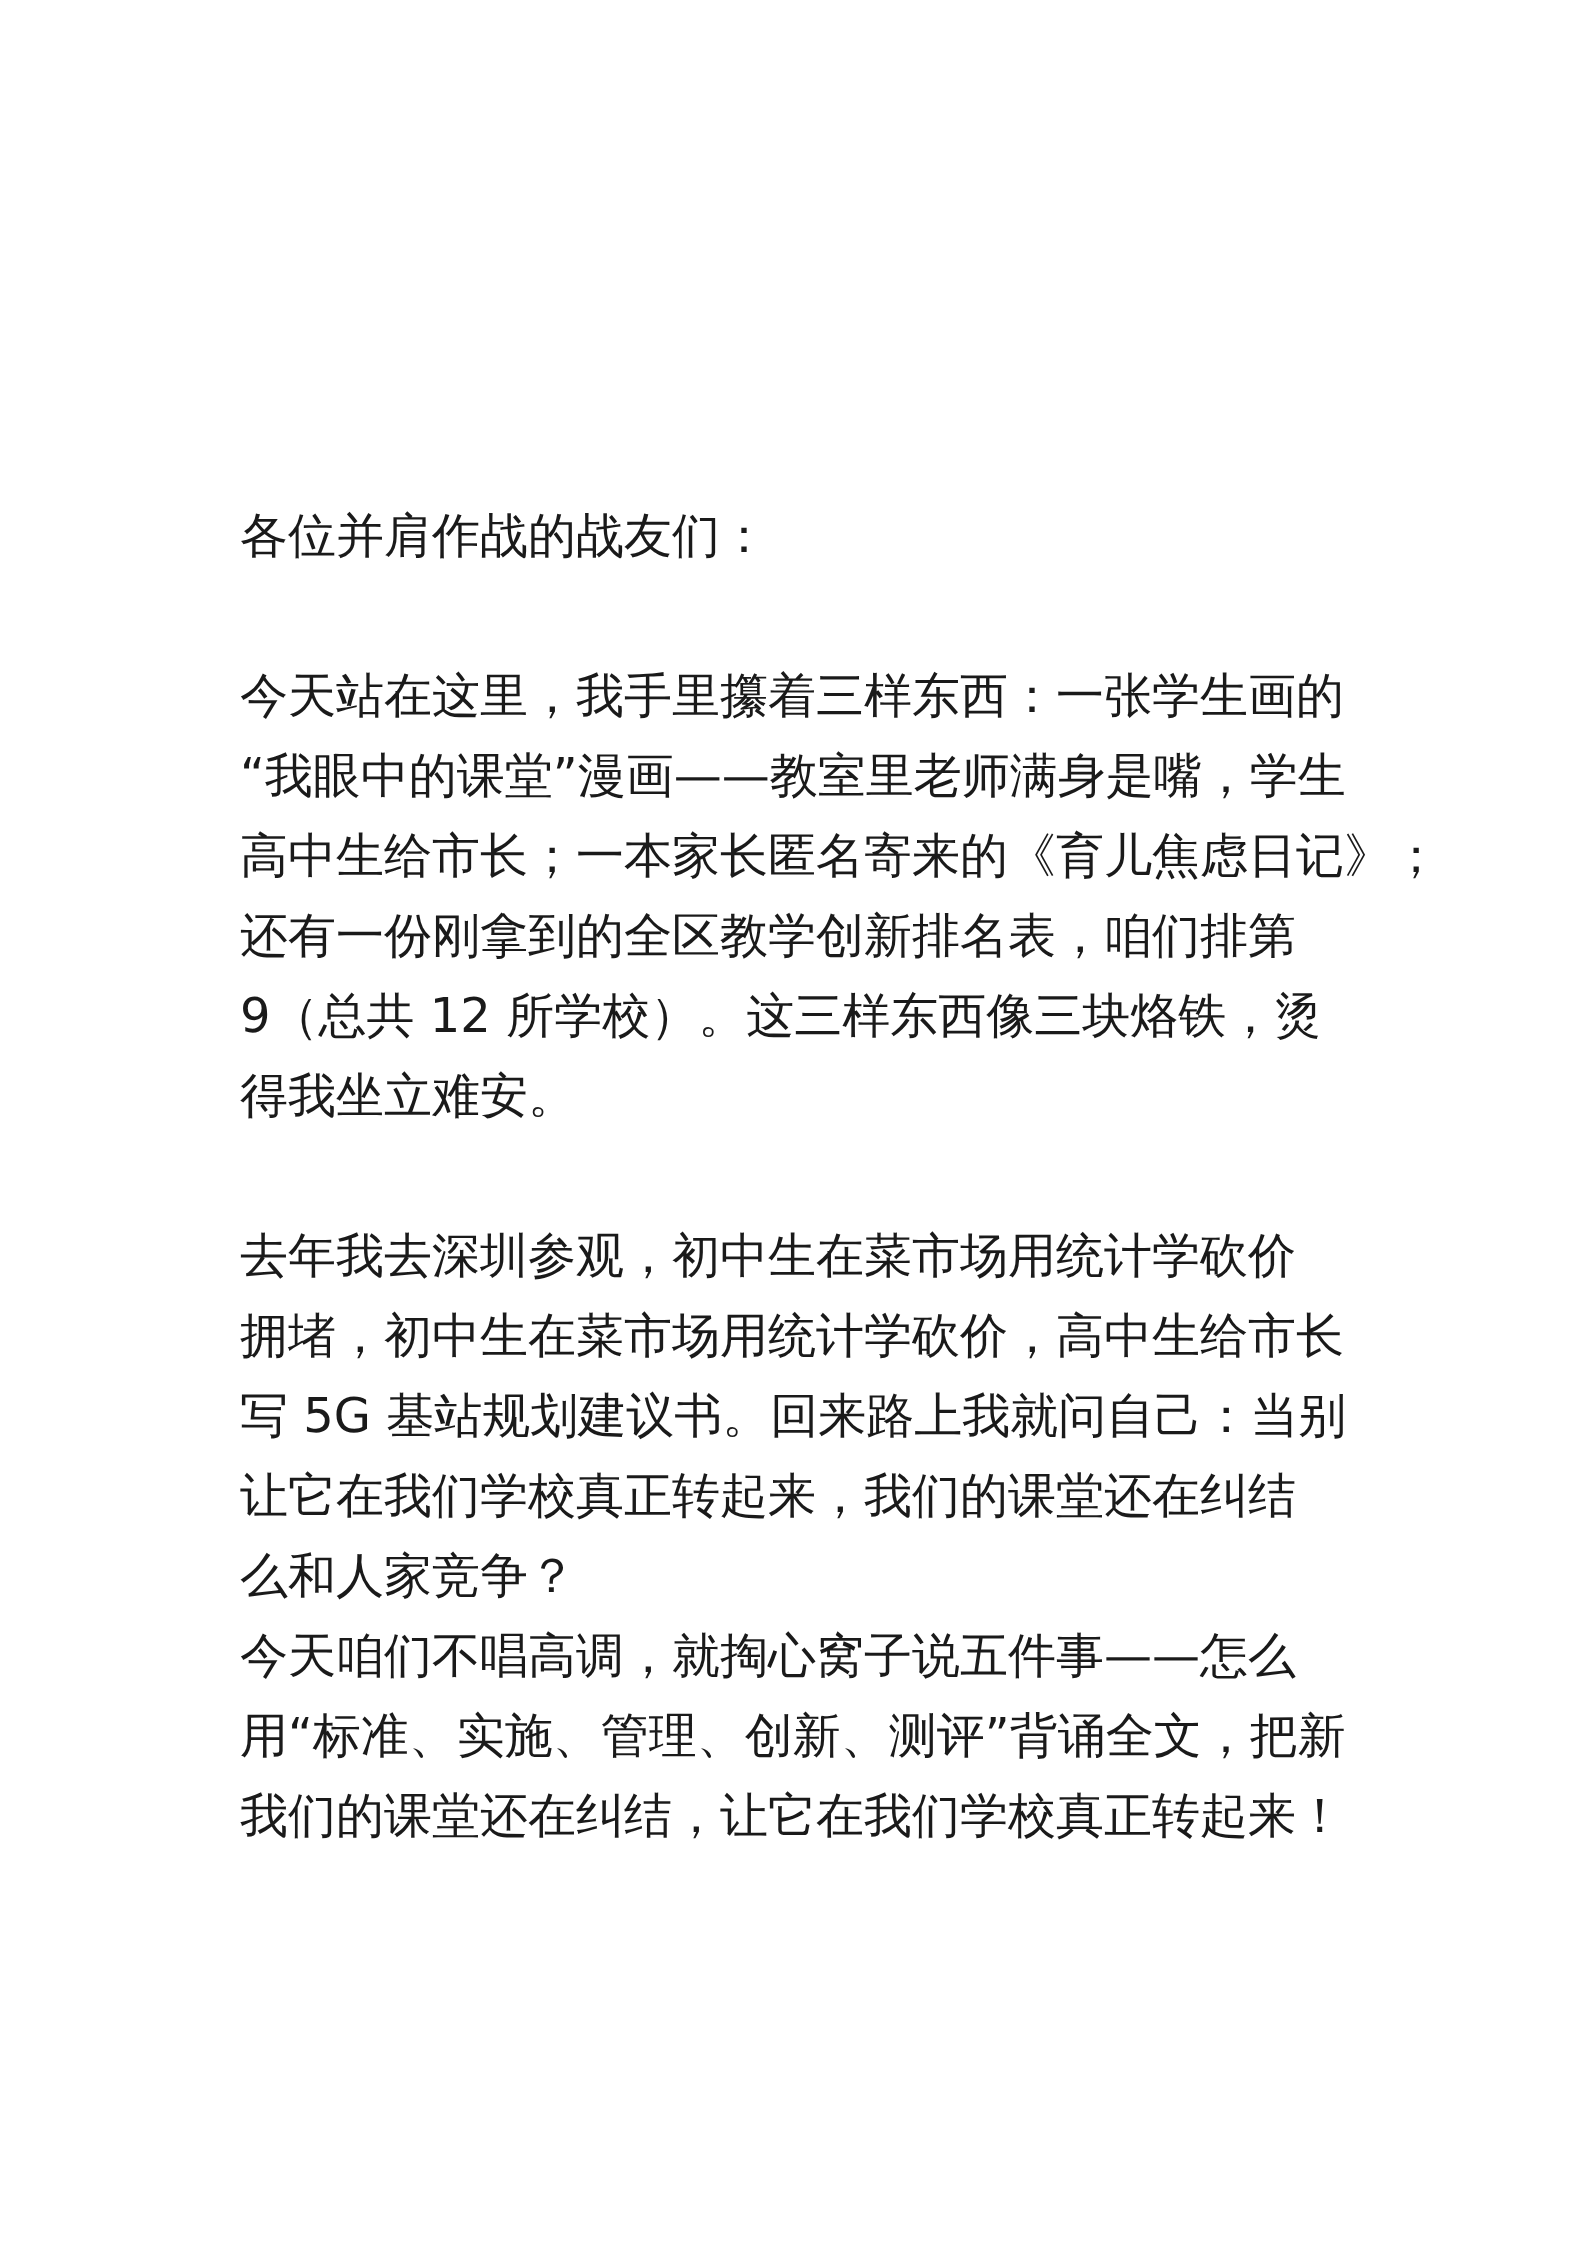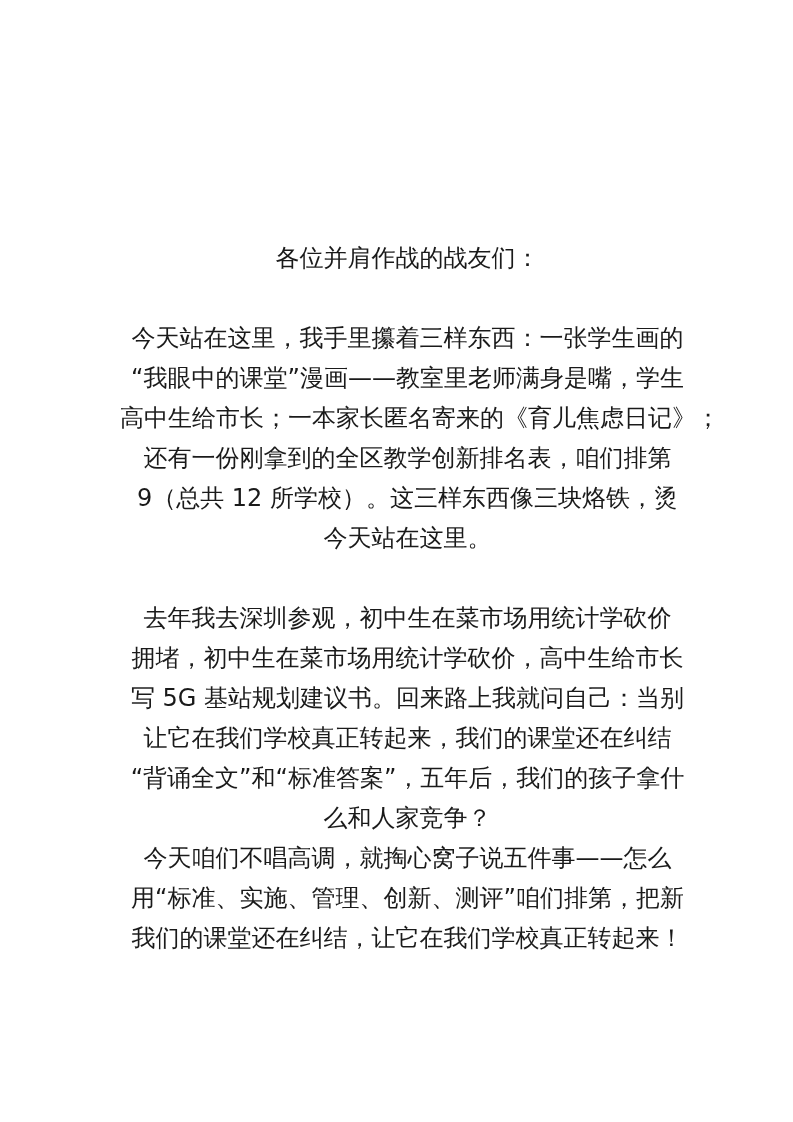--- a/index.html
+++ b/index.html
@@ -11,23 +11,22 @@
       width: 793px;
       height: 1122px;
       position: relative;
       overflow: hidden;
       font-family: "DejaVu Sans", "Liberation Sans", sans-serif;
       color: #1a1a1a;
     }
     .page {
       position: absolute;
       left: 120px;
-      top: 238px;
+      top: 248px;
       width: 575px;
-      text-align: center;
     }
     .line {
       font-size: 24px;
       line-height: 40px;
       height: 40px;
       white-space: nowrap;
       letter-spacing: 0px;
     }
     .blank {
       height: 40px;
@@ -39,31 +38,30 @@
 <div class="page">
   <div class="line">各位并肩作战的战友们：</div>
   <div class="blank"></div>
 
   <div>
     <div class="line">今天站在这里，我手里攥着三样东西：一张学生画的</div>
     <div class="line">“我眼中的课堂”漫画——教室里老师满身是嘴，学生</div>
     <div class="line">高中生给市长；一本家长匿名寄来的《育儿焦虑日记》；</div>
     <div class="line">还有一份刚拿到的全区教学创新排名表，咱们排第</div>
     <div class="line">9（总共 12 所学校）。这三样东西像三块烙铁，烫</div>
-    <div class="line">今天站在这里。</div>
+    <div class="line">得我坐立难安。</div>
   </div>
   <div class="blank"></div>
 
   <div>
     <div class="line">去年我去深圳参观，初中生在菜市场用统计学砍价</div>
     <div class="line">拥堵，初中生在菜市场用统计学砍价，高中生给市长</div>
     <div class="line">写 5G 基站规划建议书。回来路上我就问自己：当别</div>
     <div class="line">让它在我们学校真正转起来，我们的课堂还在纠结</div>
-    <div class="line">“背诵全文”和“标准答案”，五年后，我们的孩子拿什</div>
     <div class="line">么和人家竞争？</div>
   </div>
 
   <div>
     <div class="line">今天咱们不唱高调，就掏心窝子说五件事——怎么</div>
-    <div class="line">用“标准、实施、管理、创新、测评”咱们排第，把新</div>
+    <div class="line">用“标准、实施、管理、创新、测评”背诵全文，把新</div>
     <div class="line">我们的课堂还在纠结，让它在我们学校真正转起来！</div>
   </div>
 </div>
 
 </body></html>

